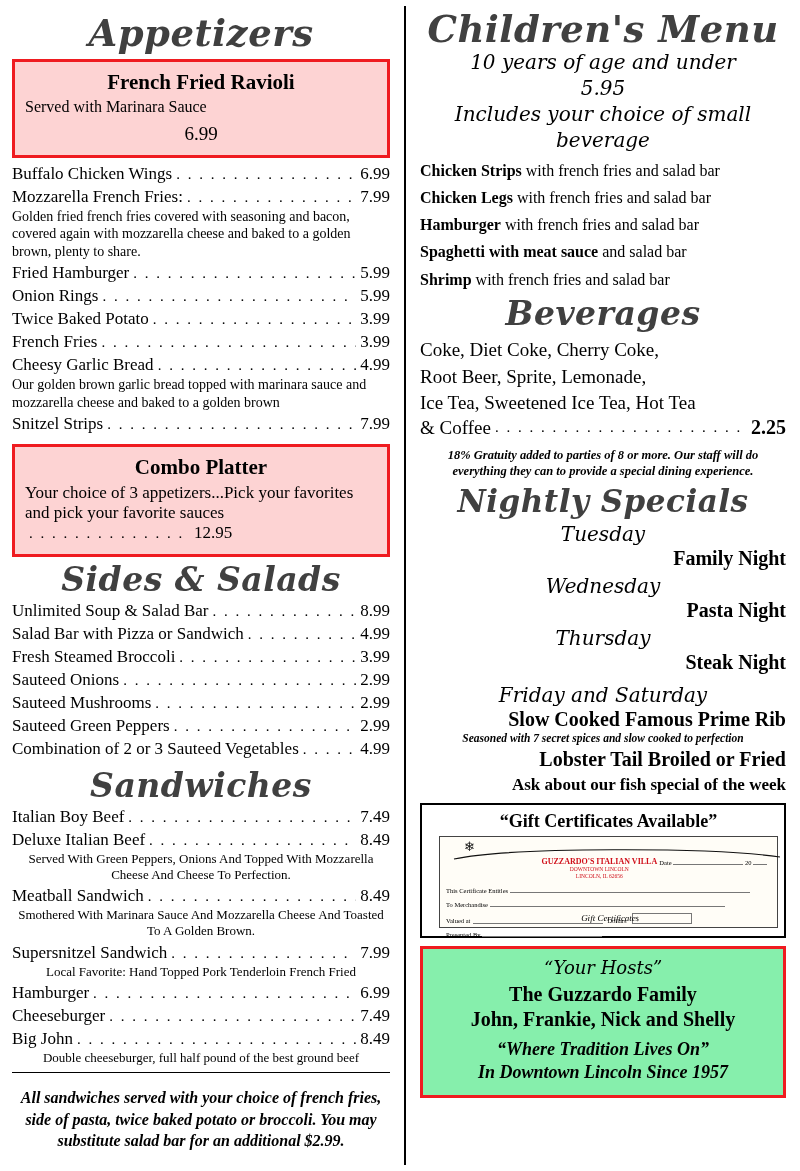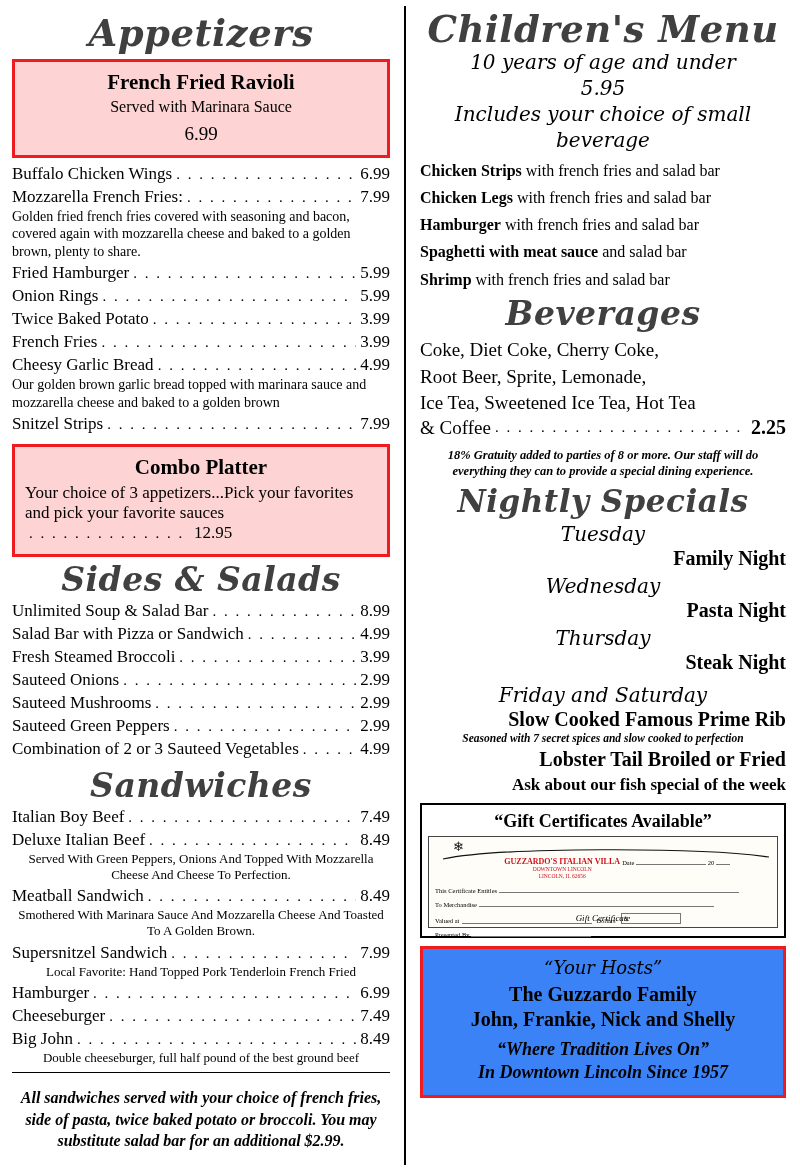--- a/index.html
+++ b/index.html
@@ -61,21 +61,20 @@
     padding: 8px 10px 10px 10px;
     margin: 6px 0 6px 0;
   }
   .hl-title {
     text-align: center;
     font-weight: bold;
     font-size: 21px;
     margin-bottom: 3px;
   }
   .hl-sub {
-    text-align: center;
     font-size: 16px;
     font-family: Liberation Serif, serif;
   }
   .hl-price {
     text-align: center;
     font-size: 19px;
     margin-top: 7px;
   }
 
   
@@ -170,21 +169,21 @@
     font-style: italic;
     font-size: 11.5px;
     text-align: center;
     margin-top: 1px;
   }
 
   
   .gift-box {
     border: 2px solid #000;
     margin-top: 8px;
-    padding: 4px 6px 8px 6px;
+    padding: 4px 6px 8px 17px;
     background: #fff;
   }
   .gift-title {
     text-align: center;
     font-weight: bold;
     font-size: 18px;
     margin: 2px 0 4px 0;
   }
   .cert {
     border: 1px solid #444;
@@ -234,21 +233,21 @@
   .swoosh {
     position: absolute;
     left: 12px;
     top: 10px;
     width: 330px;
     height: 14px;
   }
 
   .host-box {
     border: 3px solid #ef1b20;
-    background: #3b82f6;
+    background: #86efac;
     margin-top: 8px;
     padding: 6px 8px 10px 8px;
     text-align: center;
   }
   .host-q {
     font-family: "DejaVu Serif", "Liberation Serif", serif;
     font-style: italic;
     font-size: 18px;
     margin: 2px 0 4px 0;
   }
@@ -508,21 +507,21 @@
       <div class="spec-name" style="font-size:17px;margin-top:4px;">Ask about our fish special of the week</div>
     </div>
 
     <div class="gift-box">
       <div class="gift-title">“Gift Certificates Available”</div>
       <div class="cert">
         <svg class="swoosh" viewBox="0 0 330 14" preserveAspectRatio="none">
           <path d="M2 12 C 60 0, 260 0, 328 10" stroke="#111" stroke-width="1.2" fill="none"></path>
         </svg>
         <div class="bow">❄</div>
-        <div style="margin-top:16px; display:flex; justify-content:center; align-items:flex-start;margin-left:30px;">
+        <div style="margin-top:16px; display:flex; justify-content:flex-end; align-items:flex-start;margin-left:30px;">
           <div>
             <div class="brand">GUZZARDO'S ITALIAN VILLA</div>
             <div class="brandsub">DOWNTOWN LINCOLN</div>
             <div class="brandsub">LINCOLN, IL 62656</div>
           </div>
           <div style="text-align:right; font-size:6.5px; padding-right:4px;">
             <span>Date</span>
             <span class="cert-line" style="width:70px;"></span>
             <span>20</span>
             <span class="cert-line" style="width:14px;"></span>

